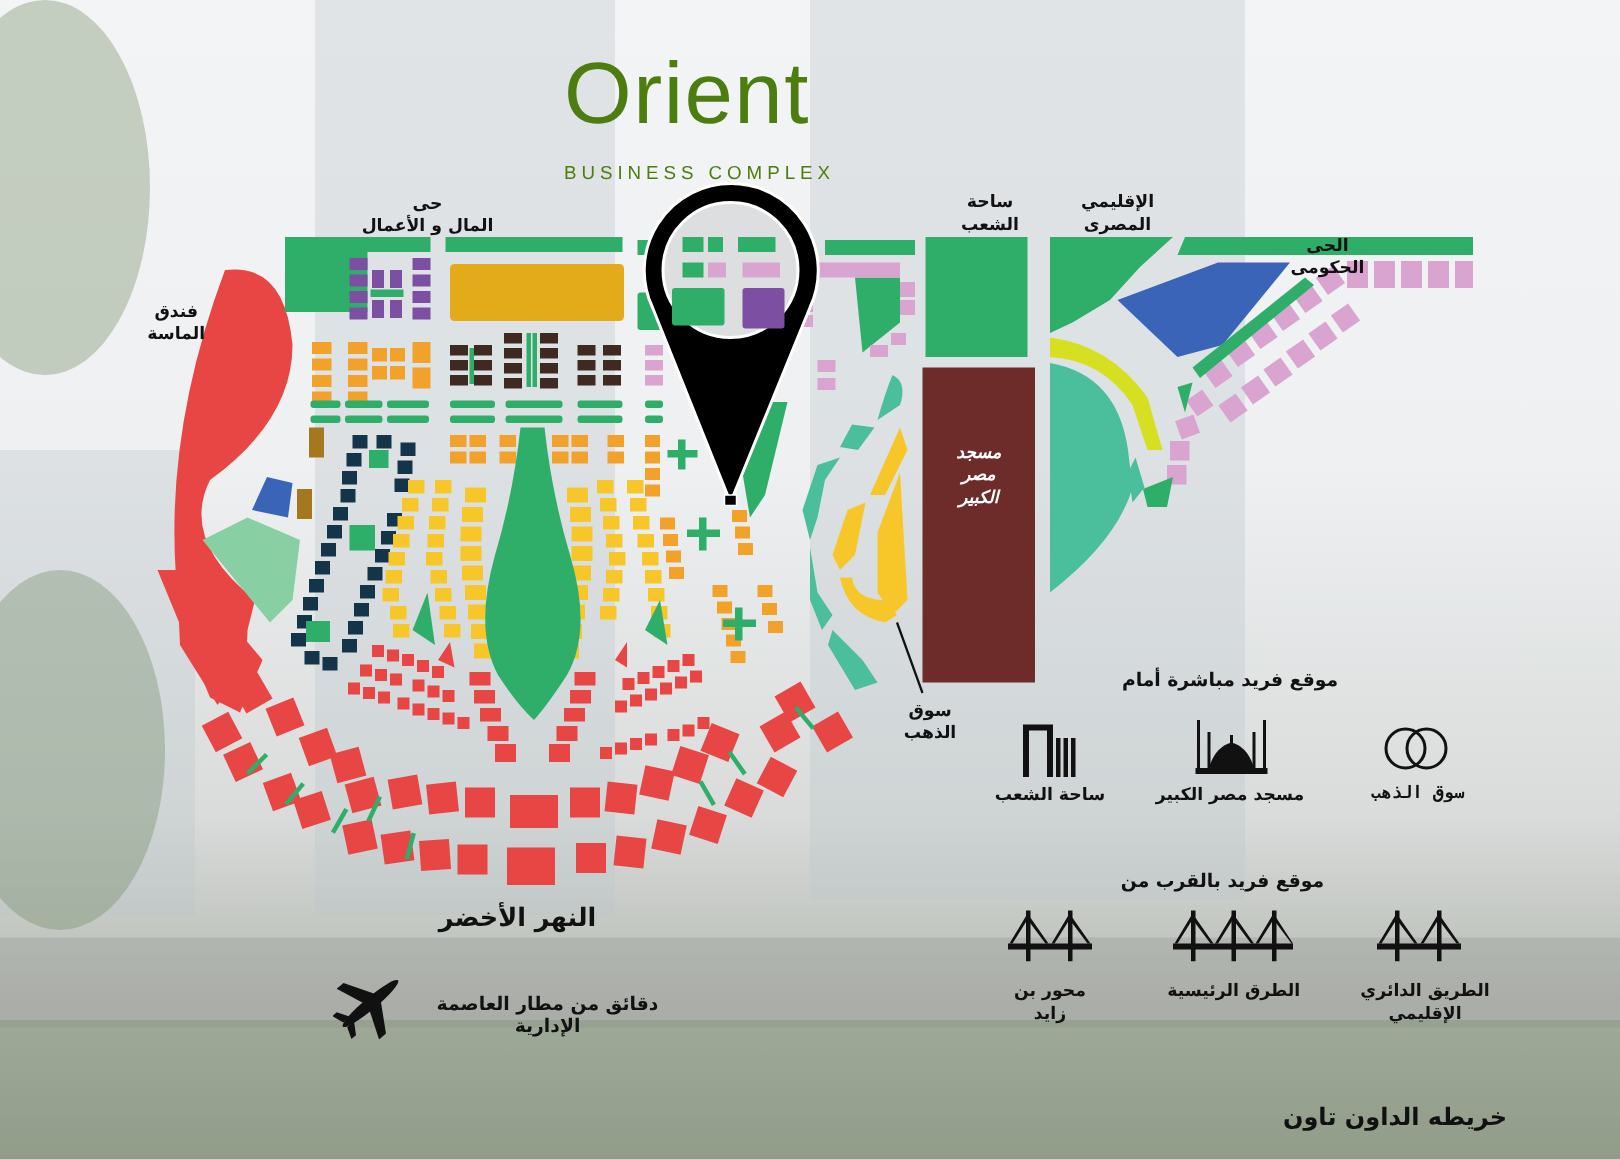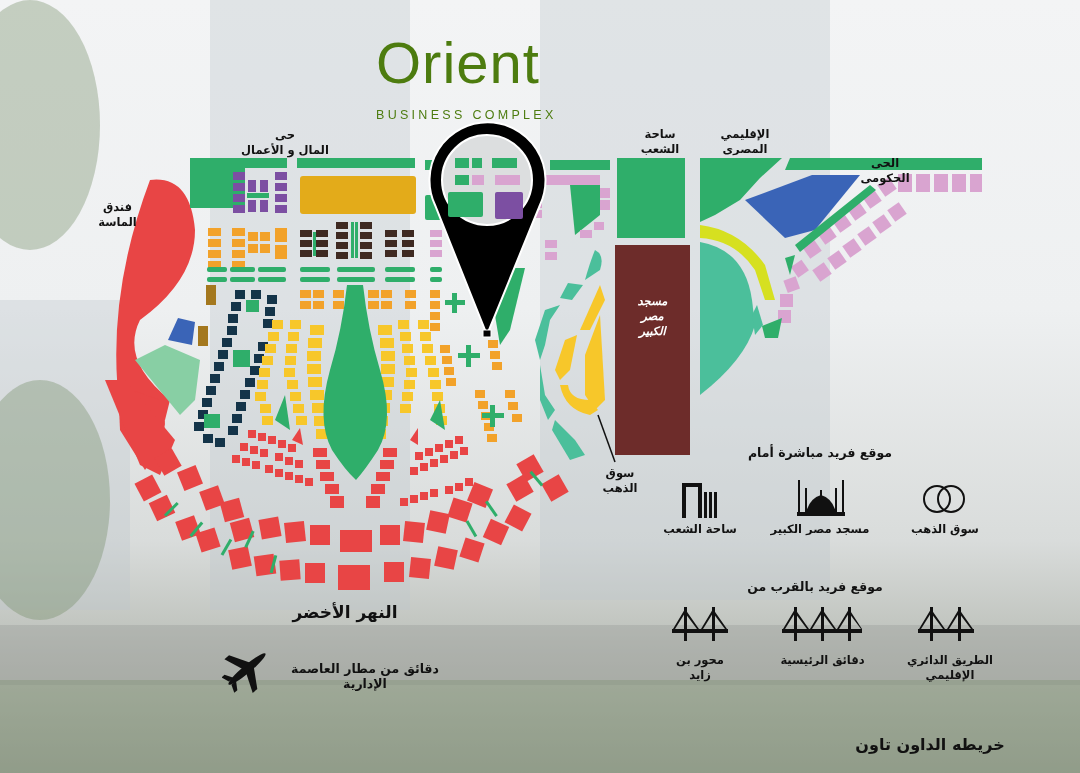--- a/index.html
+++ b/index.html
@@ -511,21 +511,21 @@
   <path d="M10,34 Q14,20 25,17 Q36,20 40,34 Z" fill="#111"></path>
   <rect x="24" y="12" width="2" height="6" fill="#111"></rect>
   <rect x="1" y="34" width="48" height="4" fill="#111"></rect>
 </svg>
 <div class="lbl" style="left:770px;top:522px;width:100px;">مسجد مصر الكبير</div>
 
 <svg class="icon" style="left:922px;top:480px;" width="44" height="38" viewBox="0 0 44 38">
   <circle cx="15" cy="19" r="13" fill="none" stroke="#111" stroke-width="2"></circle>
   <circle cx="29" cy="19" r="13" fill="none" stroke="#111" stroke-width="2"></circle>
 </svg>
-<div class="lbl" style="left:910px;top:522px;width:70px;">سوق الذهب</div>
+<div class="lbl" style="left:910px;top:522px;width:70px;font-family:Liberation Mono, monospace;">سوق الذهب</div>
 
 <div class="lbl" style="left:745px;top:579px;width:140px;font-size:12.5px;">موقع فريد بالقرب من</div>
 
 <svg class="icon" style="left:672px;top:605px;" width="56" height="36" viewBox="0 0 56 36">
   <g fill="#111">
     <rect x="12" y="2" width="3" height="34"></rect>
       <rect x="40" y="2" width="3" height="34"></rect>
     <rect x="0" y="24" width="56" height="4"></rect>
     <path d="M13,4 L1,24 L3,24 L13,8 L25,24 L27,24 Z"></path>
     <path d="M41,4 L29,24 L31,24 L41,8 L53,24 L55,24 Z"></path>
@@ -537,21 +537,21 @@
   <g fill="#111">
     <rect x="12" y="2" width="3" height="34"></rect>
       <rect x="39" y="2" width="3" height="34"></rect>
       <rect x="66" y="2" width="3" height="34"></rect>
     <rect x="0" y="24" width="80" height="4"></rect>
     <path d="M13,4 L1,24 L3,24 L13,8 L25,24 L27,24 Z"></path>
     <path d="M40,4 L28,24 L30,24 L40,8 L52,24 L54,24 Z"></path>
     <path d="M67,4 L55,24 L57,24 L67,8 L79,24 L80,24 Z"></path>
   </g>
 </svg>
-<div class="lbl" style="left:775px;top:653px;width:95px;">دقائق الرئيسية</div>
+<div class="lbl" style="left:775px;top:653px;width:95px;">الطرق الرئيسية</div>
 
 <svg class="icon" style="left:918px;top:605px;" width="56" height="36" viewBox="0 0 56 36">
   <g fill="#111">
     <rect x="12" y="2" width="3" height="34"></rect>
       <rect x="40" y="2" width="3" height="34"></rect>
     <rect x="0" y="24" width="56" height="4"></rect>
     <path d="M13,4 L1,24 L3,24 L13,8 L25,24 L27,24 Z"></path>
     <path d="M41,4 L29,24 L31,24 L41,8 L53,24 L55,24 Z"></path>
   </g>
 </svg>

